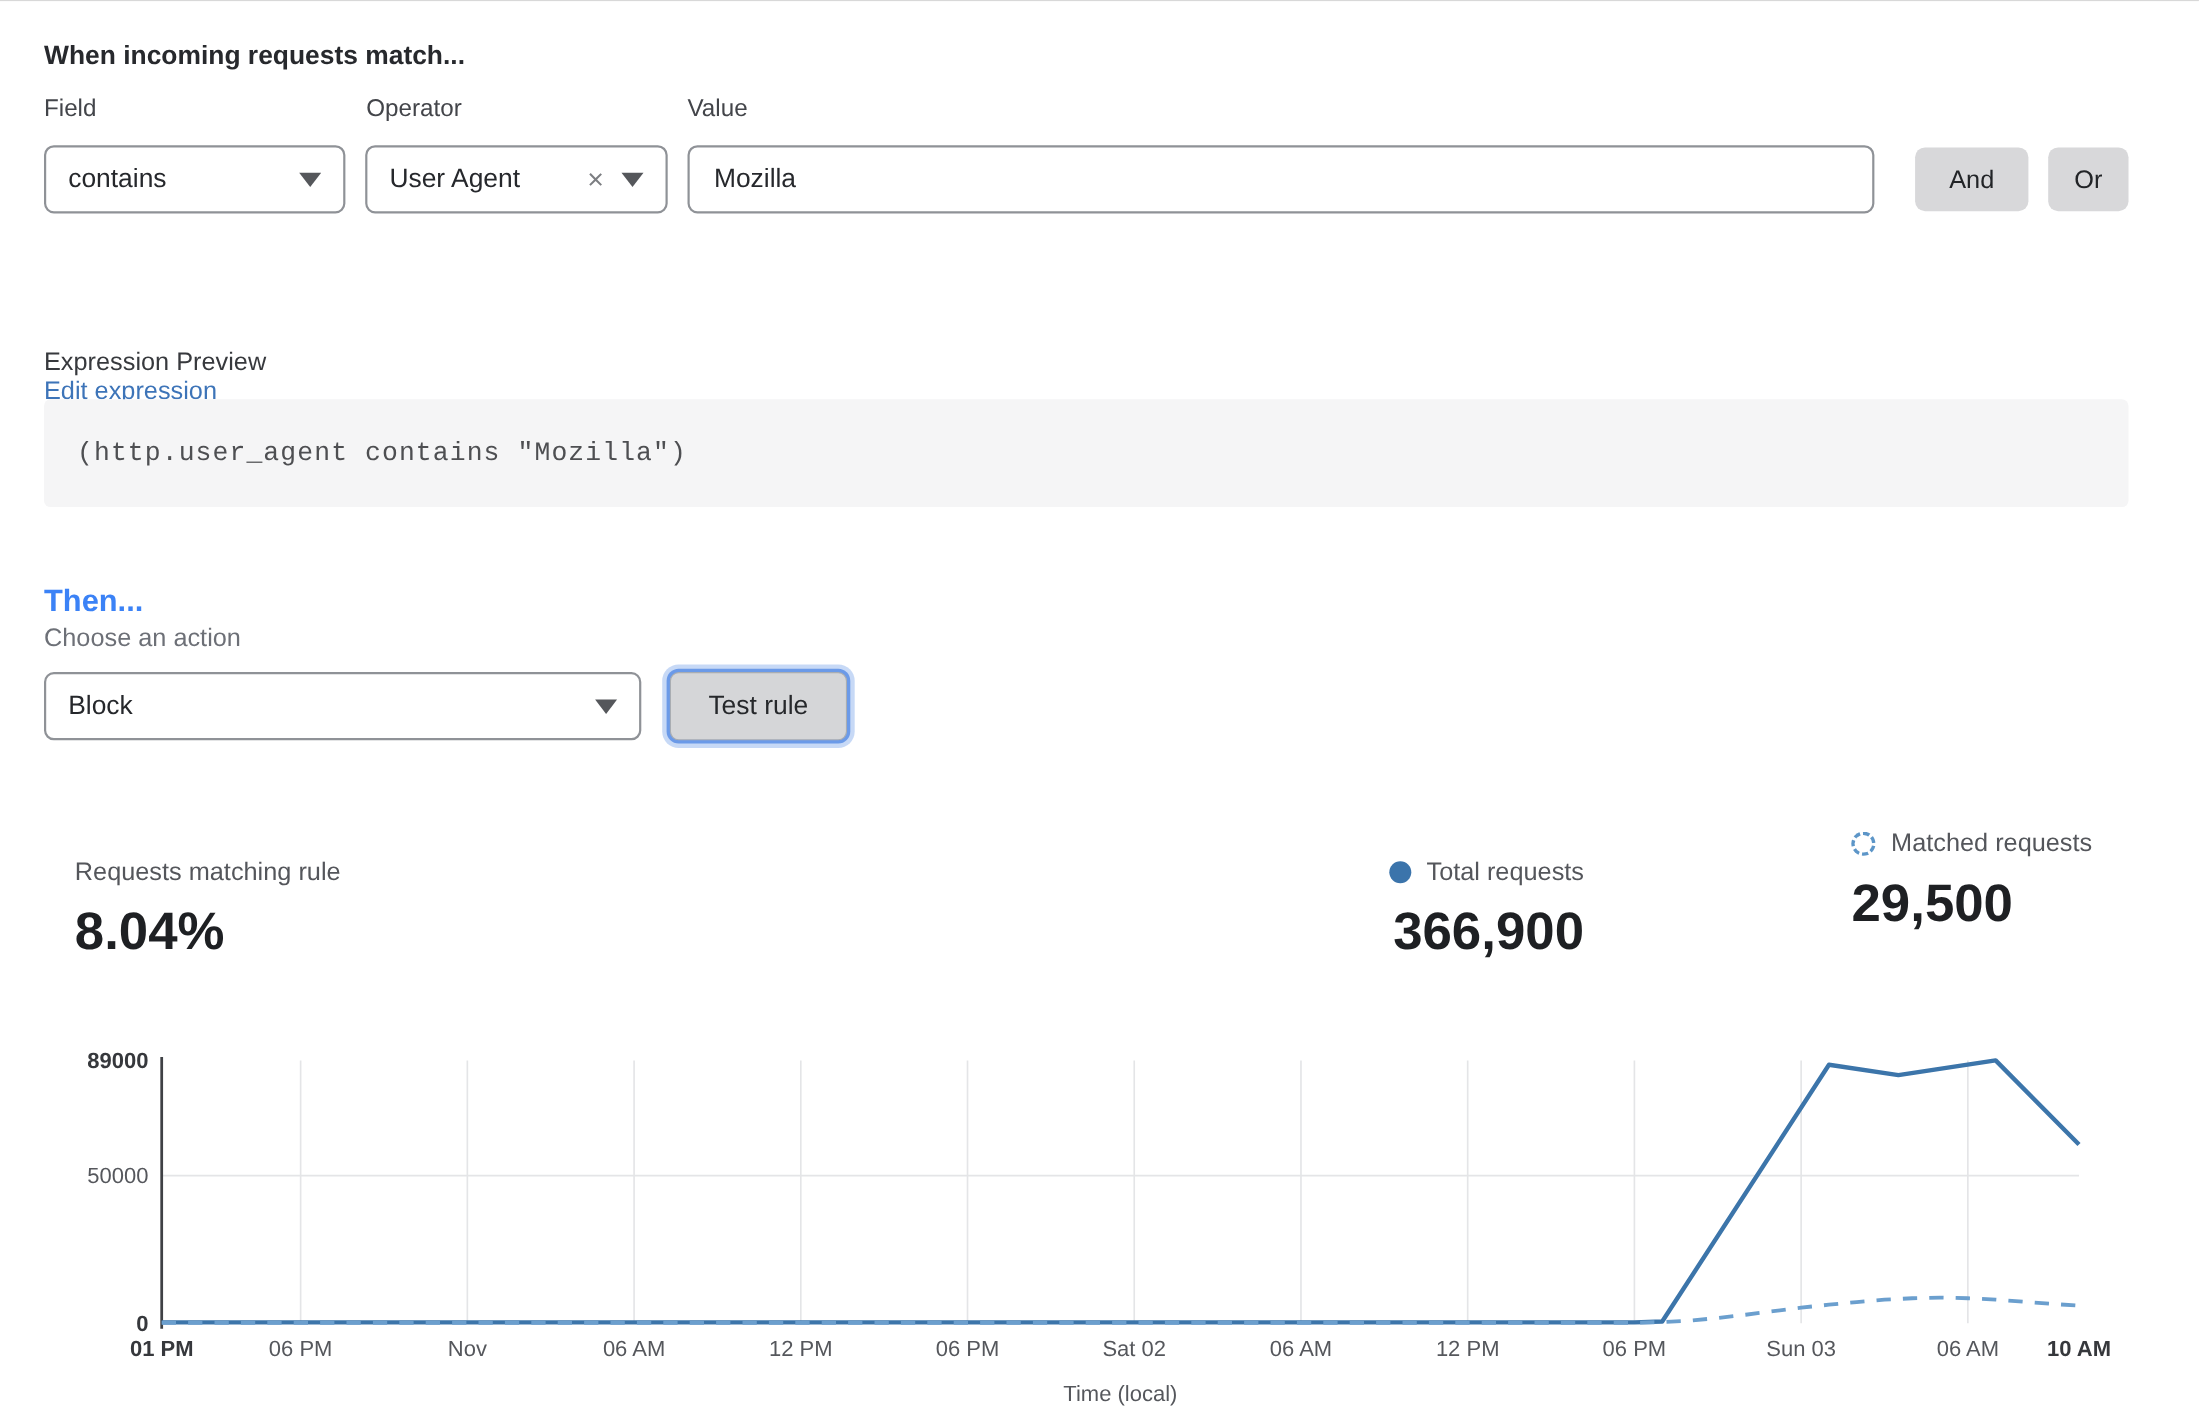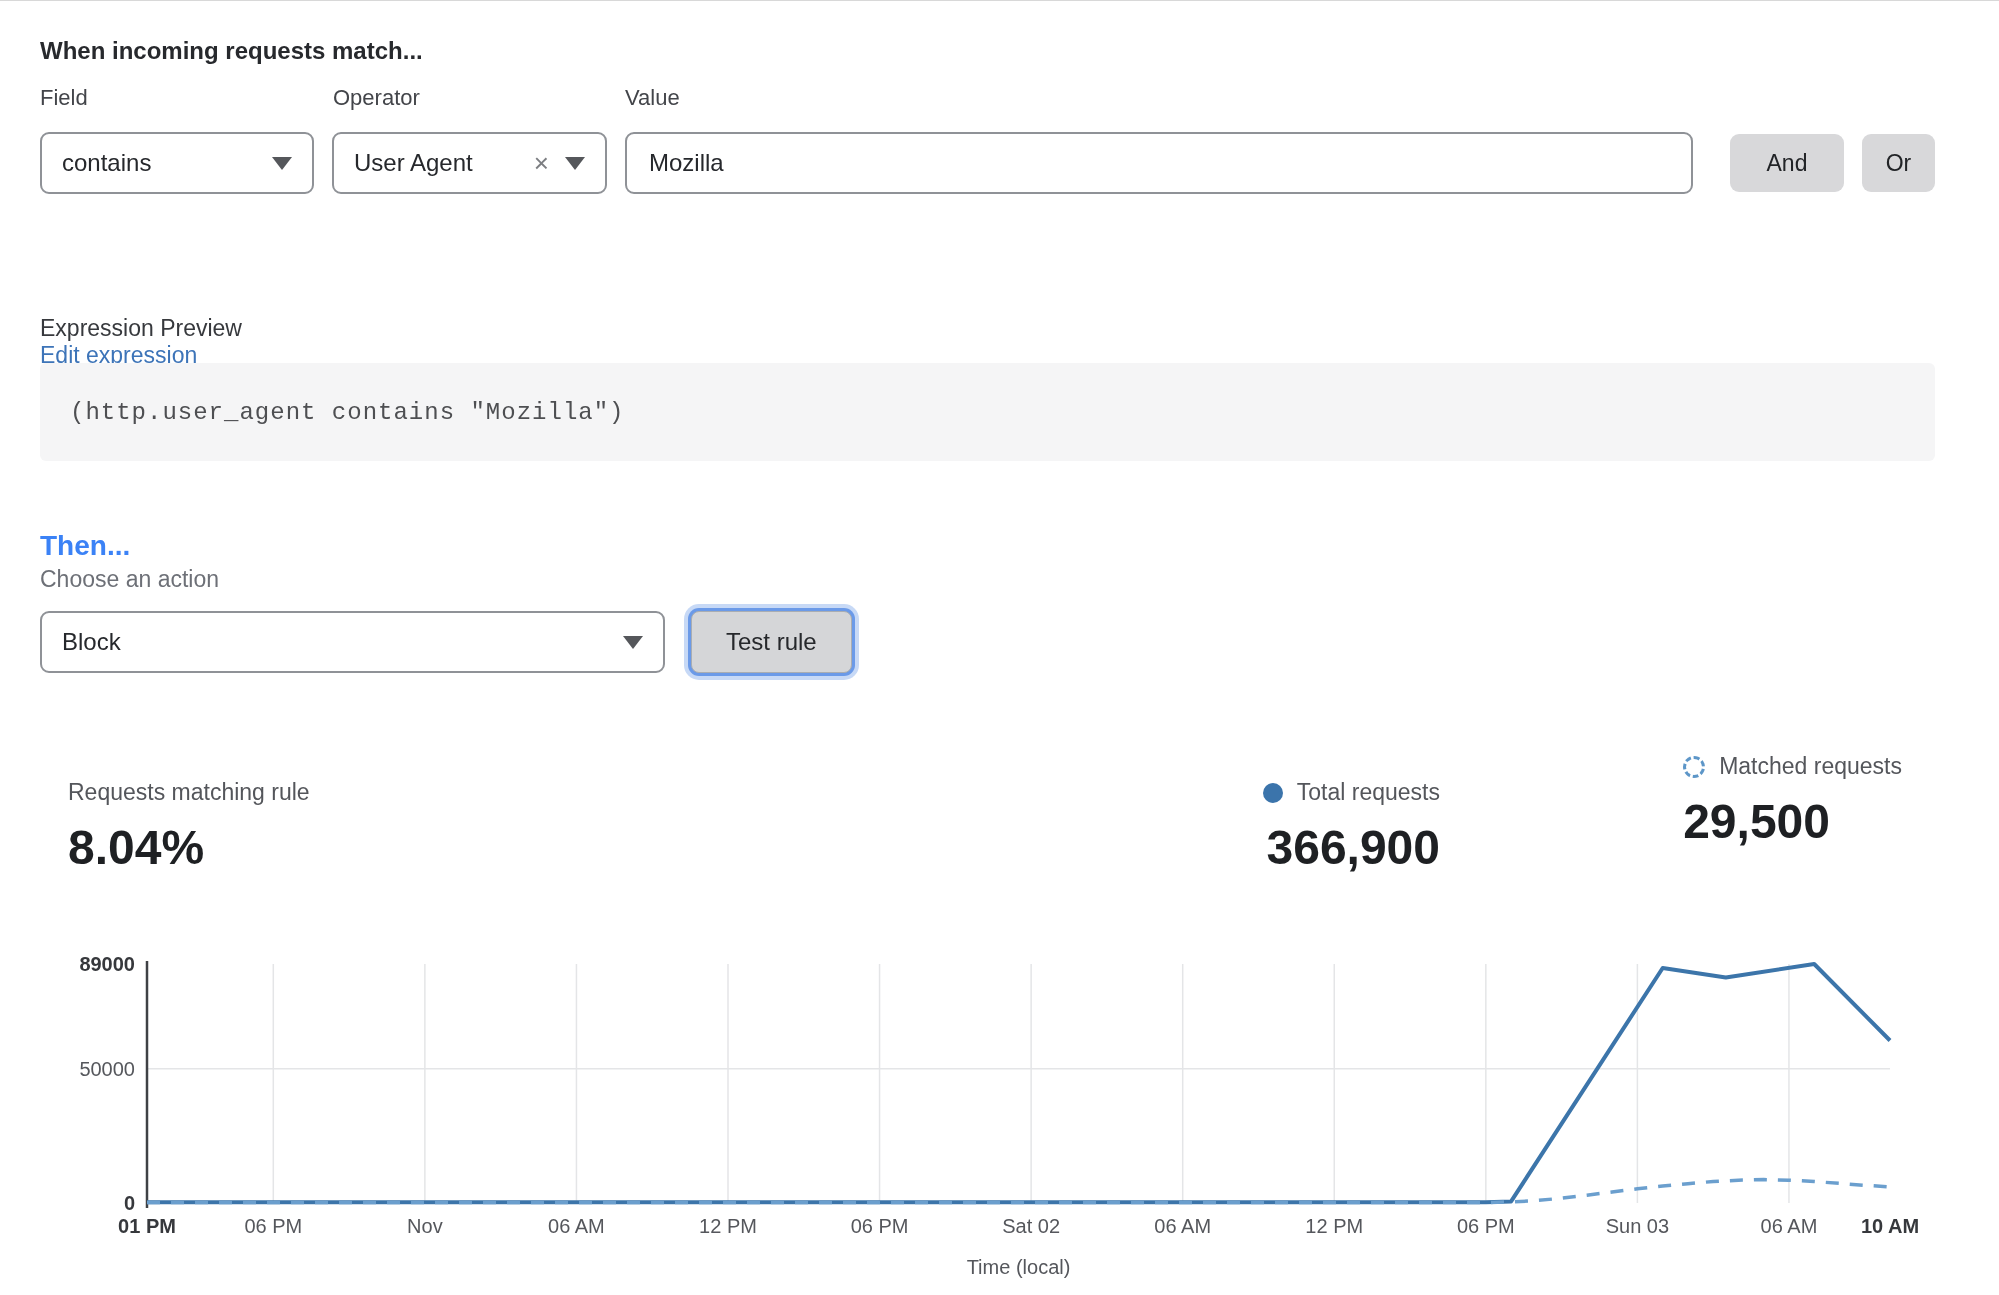--- a/index.html
+++ b/index.html
@@ -30,38 +30,38 @@
   .chevron{width:0;height:0;border-left:10px solid transparent;border-right:10px solid transparent;
     border-top:13px solid #55575b;margin-left:10px;flex:none;}
   .value-input{
     flex:1;height:62px;border:2px solid #8f9297;border-radius:9px;box-sizing:border-box;
     padding:0 22px;font-size:24px;color:#26282c;font-family:"Liberation Sans",sans-serif;outline:none;
   }
   .conj-btn{
     height:58px;border:none;border-radius:9px;background:#d8d8da;color:#222427;
     font-size:23px;font-family:"Liberation Sans",sans-serif;cursor:pointer;
   }
-  .and-btn{width:114px;margin-left:37px;}
+  .and-btn{width:103px;margin-left:37px;}
   .or-btn{width:73px;margin-left:18px;}
 
   
   .expr-header{left:40px;top:314px;width:1895px;display:flex;justify-content:flex-start;align-items:baseline;flex-direction:column;}
   .expr-label{font-size:23px;color:#37393d;}
   .edit-link{font-size:23px;color:#3d74b8;text-decoration:none;cursor:pointer;}
   .expr-box{
     left:40px;top:362px;width:1895px;height:98px;background:#f5f5f6;border-radius:6px;
     display:flex;align-items:center;box-sizing:border-box;padding:0 30px;
   }
   .expr-code{font-family:"Liberation Mono","DejaVu Sans Mono",monospace;font-size:24px;color:#4e4f52;letter-spacing:1px;}
 
   
   .then-title{left:40px;top:506px;font-size:28px;font-weight:700;color:#3b82f6;}
   .choose-label{left:40px;top:565px;font-size:23px;color:#6d7077;}
   .action-row{left:40px;top:610px;display:flex;align-items:center;}
-  .select-action{width:625px;margin-right:26px;}
+  .select-action{width:543px;margin-right:26px;}
   .select-action .chevron{margin-left:auto;}
   .test-btn{
     height:62px;padding:16px 34px;background:#d5d6d8;border:1px solid #a9adb2;border-radius:8px;
     font-size:24px;color:#26282b;font-family:"Liberation Sans",sans-serif;cursor:pointer;
     box-shadow:0 0 0 3px #6b9ae8, 0 0 0 7px rgba(107,154,232,0.38);
   }
 
   
   .stat-label{font-size:23px;color:#54565b;}
   .stat-value{font-size:48px;font-weight:700;color:#1e2023;margin-top:14px;}

